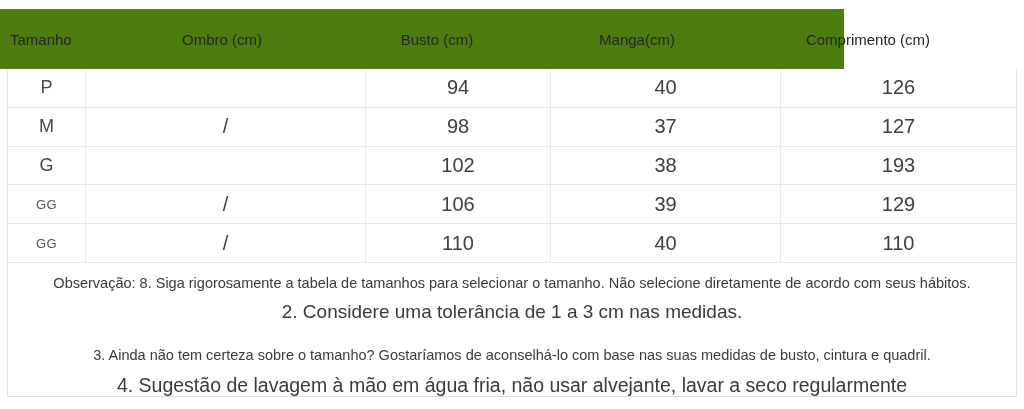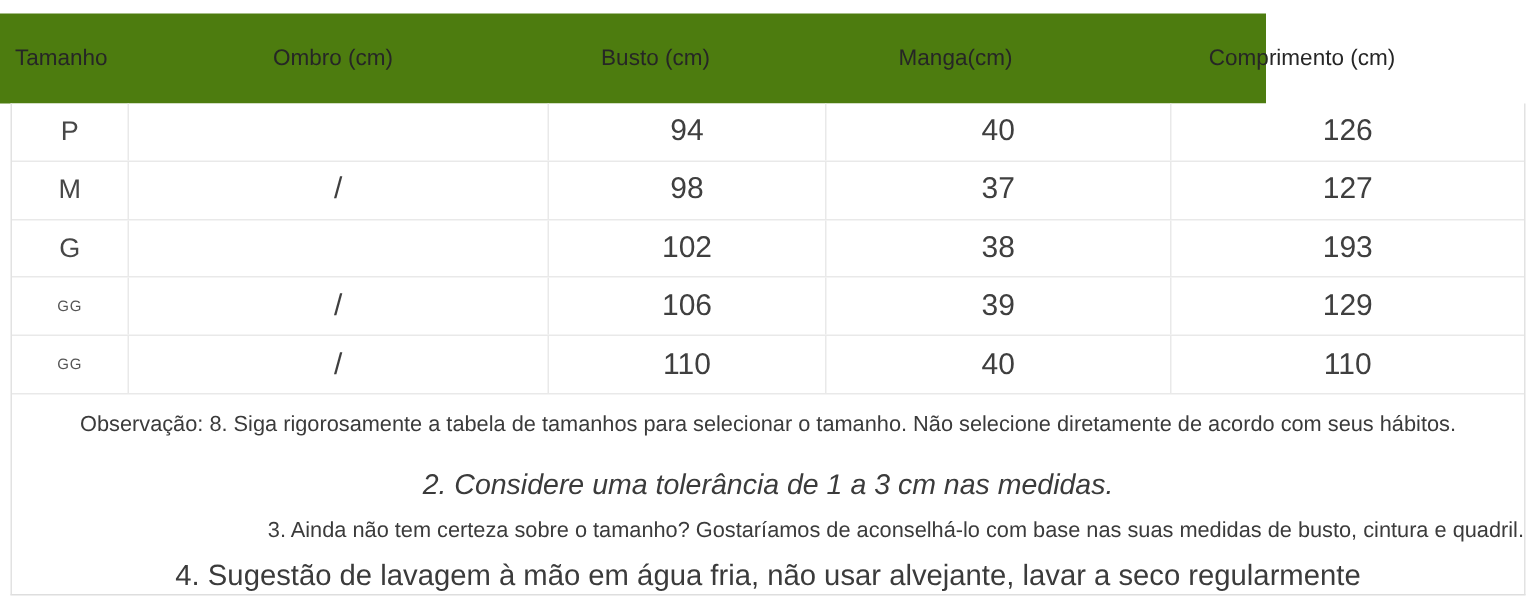--- a/index.html
+++ b/index.html
@@ -66,43 +66,43 @@
     font-size: 20px;
     color: #3f3f3f;
   }
   .c-size  { flex: 0 0 78px;  font-size: 18px; color: #474747; }
   .c-ombro { flex: 0 0 280px; }
   .c-busto { flex: 0 0 185px; }
   .c-manga { flex: 0 0 230px; }
   .c-comp  { flex: 1 1 auto; border-right: none; text-align: right; }
   .row:nth-child(4) .c-size,
   .row:nth-child(5) .c-size {
-    font-size: 10px;
+    font-size: 13px;
     letter-spacing: 0.5px;
     color: #555555;
   }
 
   
   .notes {
     box-sizing: border-box;
     height: 133px;
     padding-top: 12px;
     text-align: center;
     color: #3b3b3b;
   }
   .note-sm {
     font-size: 14.5px;
     line-height: 17px;
   }
   .note-lg {
     font-size: 19px;
     line-height: 22px;
   }
-  .note-2 { margin-top: 21px; font-style: italic; }
-  .note-3 { margin-top: 11px; text-align: right; }
+  .note-2 { margin-top: 9px; }
+  .note-3 { margin-top: 24px; }
   .note-4 { margin-top: 9px; font-size: 19.5px; line-height: 24px; }
 </style>
 </head>
 <body>
 
 <div class="stage">
 
   <div class="header-bar">
     <span class="h h-tamanho">Tamanho</span>
     <span class="h h-ombro">Ombro (cm)</span>

